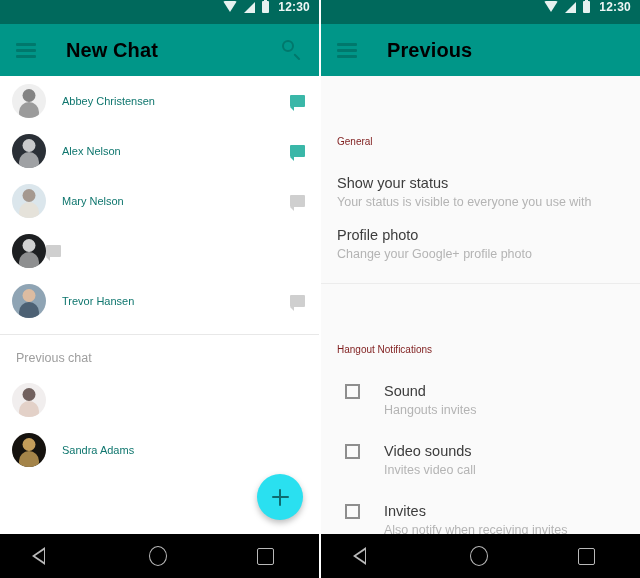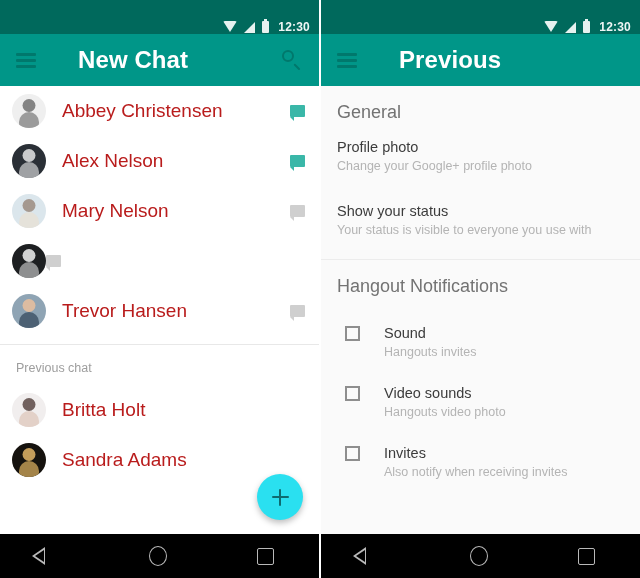--- a/index.html
+++ b/index.html
@@ -24,24 +24,24 @@
     height: 578px;
     background: #ffffff;
     overflow: hidden;
     display: flex;
     flex-direction: column;
   }
   .phone.right { border-left: 2px solid #ffffff; }
 
   
   .statusbar {
-    height: 34px;
+    height: 24px;
     background: #00695c;
     display: flex;
-    align-items: flex-end;
+    align-items: flex-start;
     justify-content: flex-end;
     padding-right: 9px;
     box-sizing: border-box;
     flex: none;
   }
   .sb-icons { display: flex; align-items: center; gap: 7px; }
   .icon-wifi {
     width: 0; height: 0;
     border-left: 7px solid transparent;
     border-right: 7px solid transparent;
@@ -95,24 +95,24 @@
     cursor: pointer;
   }
   .hamburger span {
     display: block;
     height: 3px;
     width: 100%;
     background: #00786c;
     border-radius: 1px;
   }
   .appbar-title {
-    color: #ffffff;
-    font-size: 24px;
+    color: #000000;
+    font-size: 20px;
     font-weight: bold;
-    margin-left: 42px;
+    margin-left: 30px;
     letter-spacing: 0.1px;
   }
   .appbar-spacer { flex: 1; }
   .search-icon {
     width: 22px; height: 22px;
     position: relative;
     margin-right: 4px;
     cursor: pointer;
   }
   .search-icon::before {
@@ -178,22 +178,22 @@
   .avatar .head {
     position: absolute;
     left: 50%;
     top: 5px;
     transform: translateX(-50%);
     width: 13px; height: 13px;
     border-radius: 50%;
     background: rgba(0,0,0,0.45);
   }
   .chat-name {
-    font-size: 19px;
-    color: #b91c1c;
+    font-size: 11px;
+    color: #0f766e;
     margin-left: 16px;
     flex: 1;
     white-space: nowrap;
   }
   .bubble {
     width: 15px; height: 12px;
     flex: none;
     position: relative;
     border-radius: 1px;
   }
@@ -236,23 +236,24 @@
     content: "";
     position: absolute;
     background: #0e6b70;
     border-radius: 1px;
   }
   .fab .plus::before { left: 0; top: 7px; width: 17px; height: 2.6px; }
   .fab .plus::after  { top: 0; left: 7px; height: 17px; width: 2.6px; }
 
   
   .set-section-label {
-    font-size: 18px;
-    color: #737373;
+    font-size: 10px;
+    color: #7f1d1d;
     padding: 16px 0 14px 16px;
+    margin-top: 44px;
   }
   .set-item {
     padding: 0 16px 14px 16px;
     cursor: pointer;
   }
   .set-title {
     font-size: 14.5px;
     color: #3c3c3c;
     line-height: 20px;
   }
@@ -408,21 +409,20 @@
 
       <div class="divider"></div>
 
       <div class="section-label">Previous chat</div>
 
       <div class="chat-row">
         <div class="avatar" style="background:#f1eeee">
           <span class="head" style="background:rgba(70,50,45,.75)"></span>
           <span class="face" style="background:rgba(225,205,195,.9)"></span>
         </div>
-        <div class="chat-name">Britta Holt</div>
       </div>
 
       <div class="chat-row">
         <div class="avatar" style="background:#15120e">
           <span class="head" style="background:rgba(205,165,95,.95)"></span>
           <span class="face" style="background:rgba(180,145,80,.9)"></span>
         </div>
         <div class="chat-name">Sandra Adams</div>
       </div>
 
@@ -455,48 +455,48 @@
         <span></span>
         <span></span>
       </div>
       <div class="appbar-title">Previous</div>
     </div>
 
     <div class="content settings">
 
       <div class="set-section-label">General</div>
 
+      <div class="set-item" style="padding-top:12px">
+        <div class="set-title">Show your status</div>
+        <div class="set-sub">Your status is visible to everyone you use with</div>
+      </div>
+
       <div class="set-item">
         <div class="set-title">Profile photo</div>
         <div class="set-sub">Change your Google+ profile photo</div>
-      </div>
-
-      <div class="set-item" style="padding-top:12px">
-        <div class="set-title">Show your status</div>
-        <div class="set-sub">Your status is visible to everyone you use with</div>
       </div>
 
       <div class="set-divider"></div>
 
       <div class="set-section-label">Hangout Notifications</div>
 
 
       <div class="check-row">
         <span class="checkbox"></span>
         <span class="check-text">
           <span class="set-title" style="display:block">Sound</span>
           <span class="set-sub" style="display:block">Hangouts invites</span>
         </span>
       </div>
 
       <div class="check-row">
         <span class="checkbox"></span>
         <span class="check-text">
           <span class="set-title" style="display:block">Video sounds</span>
-          <span class="set-sub" style="display:block">Hangouts video photo</span>
+          <span class="set-sub" style="display:block">Invites video call</span>
         </span>
       </div>
 
       <div class="check-row">
         <span class="checkbox"></span>
         <span class="check-text">
           <span class="set-title" style="display:block">Invites</span>
           <span class="set-sub" style="display:block">Also notify when receiving invites</span>
         </span>
       </div>

